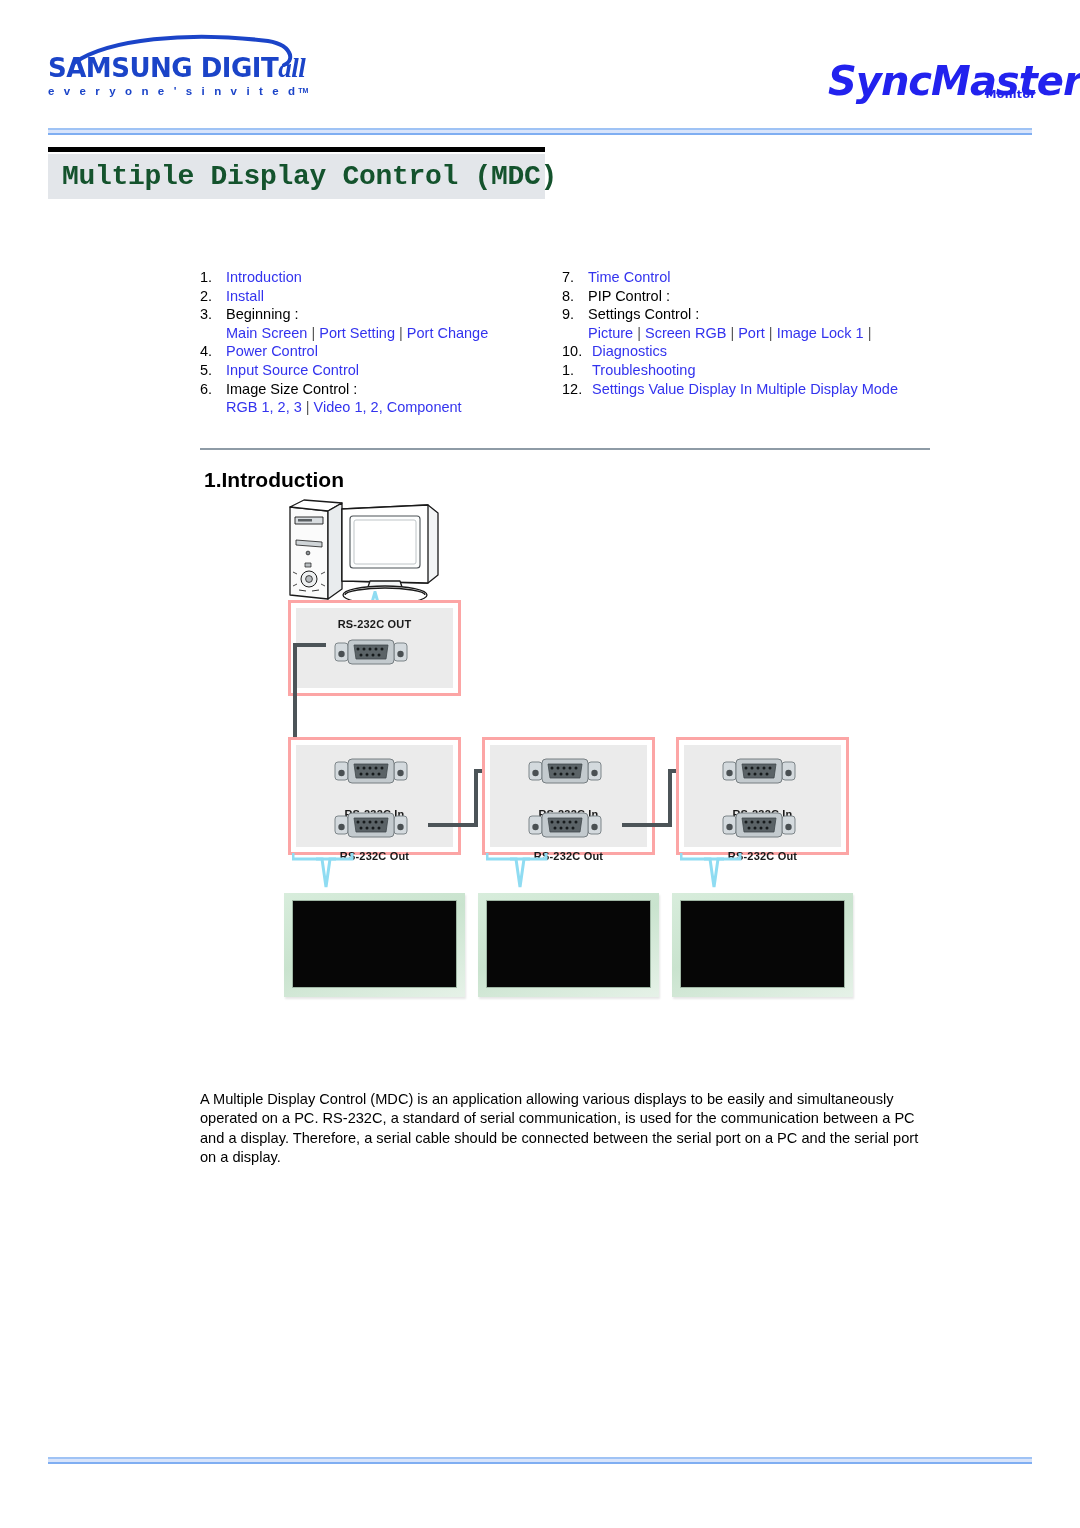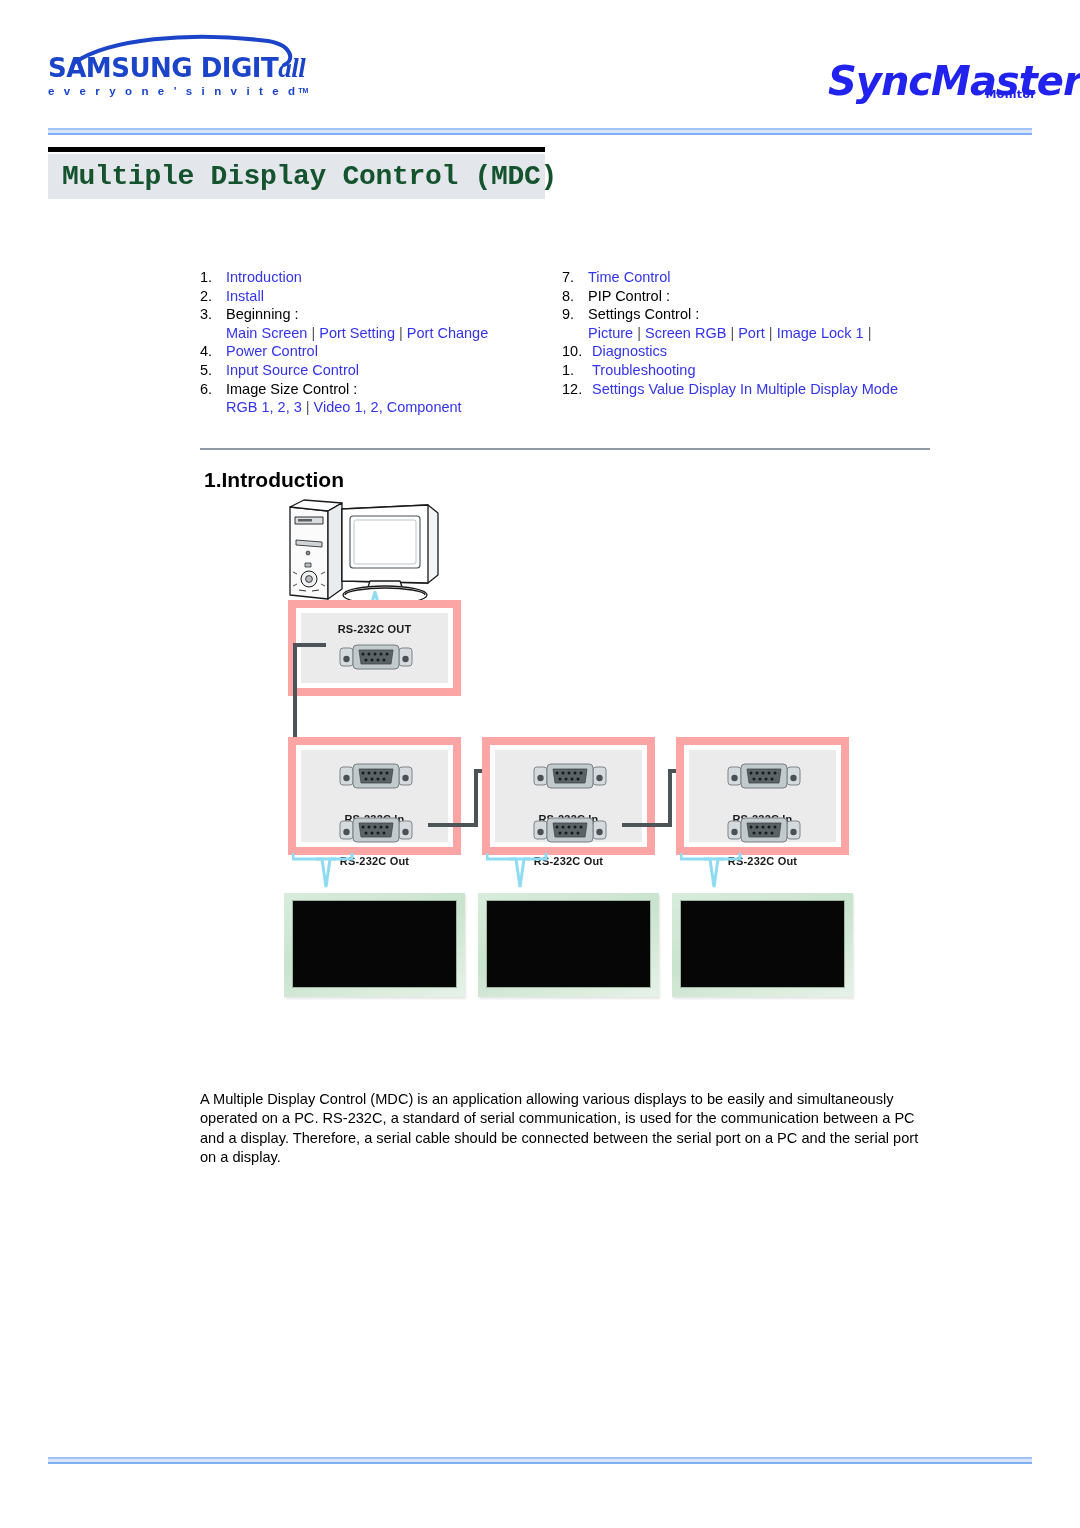--- a/index.html
+++ b/index.html
@@ -186,21 +186,21 @@
     width: 620px;
     height: 515px;
   }
 
   
   #pc-illustration { position: absolute; left: 0px; top: 0px; }
 
   
   .port-box {
     position: absolute;
-    border: 8px solid #fca5a5;
+    border: 3px solid #fca5a5;
     background: #FFFFFF;
     box-sizing: border-box;
     padding: 5px;
   }
   .port-box-inner {
     width: 100%;
     height: 100%;
     background: #EBEBEB;
     box-sizing: border-box;
     position: relative;

